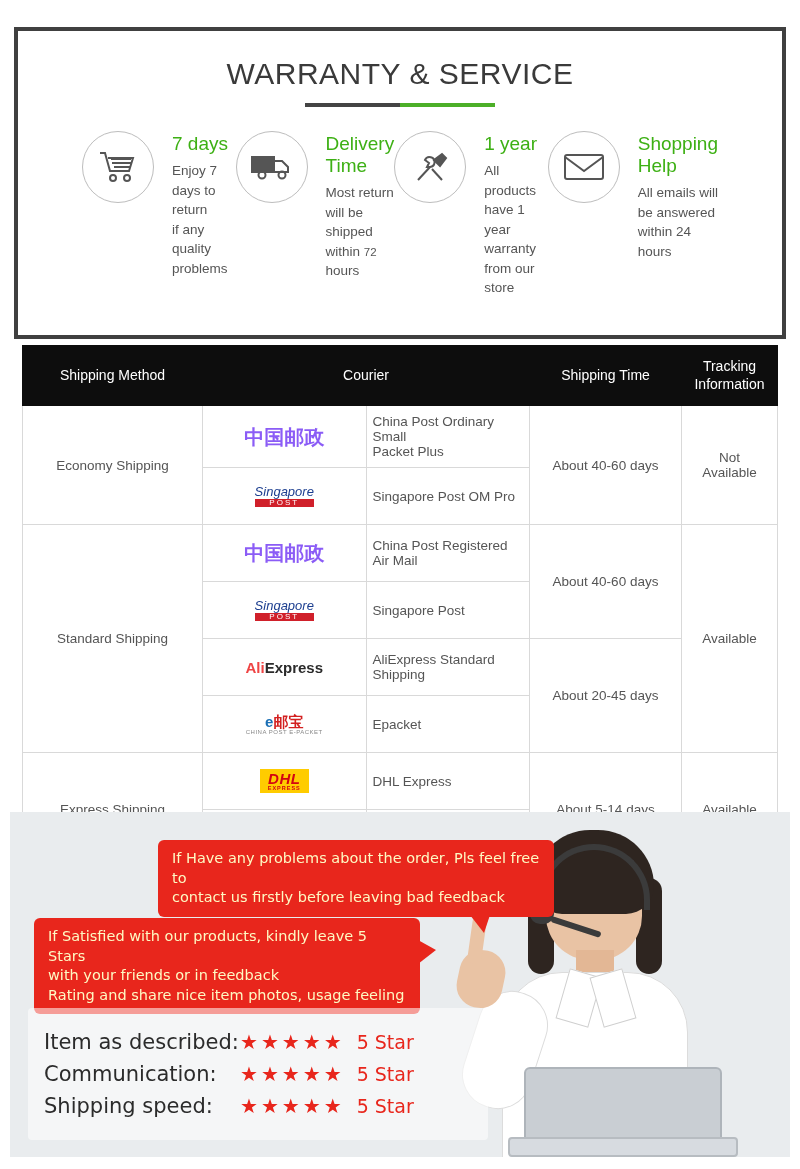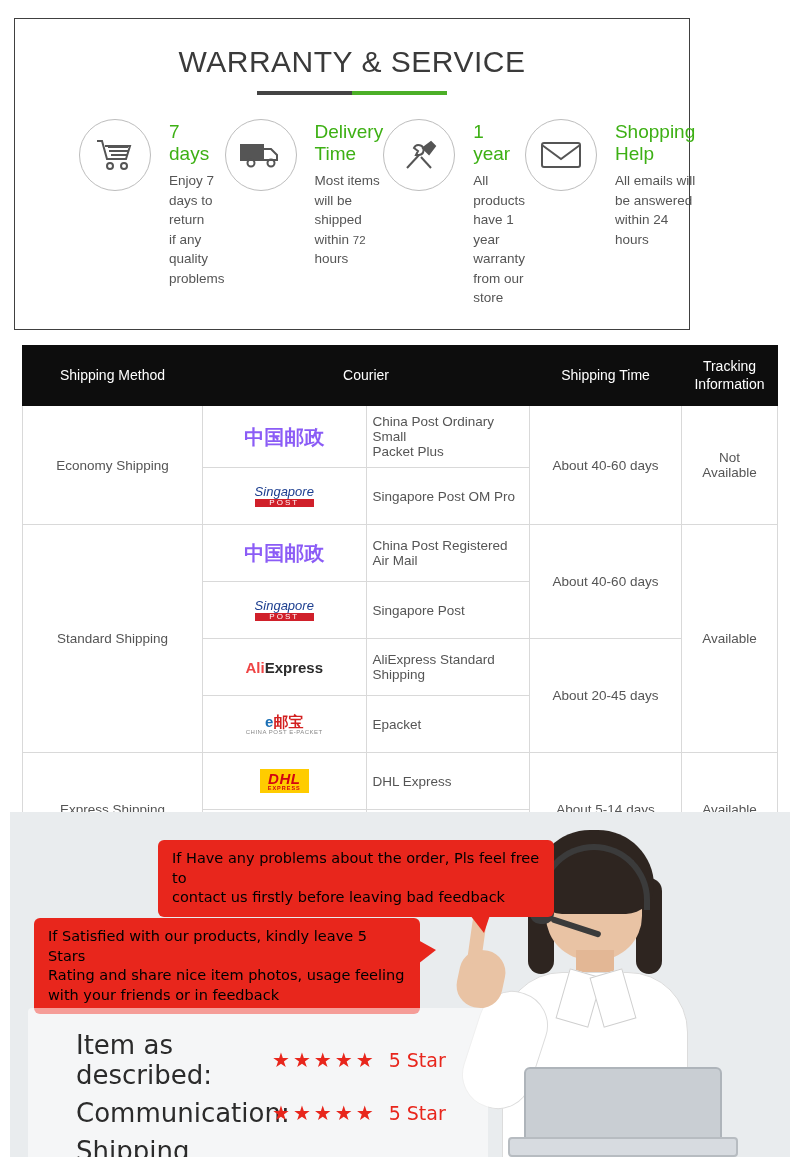--- a/index.html
+++ b/index.html
@@ -6,22 +6,22 @@
   html, body {
     margin: 0; padding: 0;
     width: 800px; height: 1169px;
     background: #ffffff;
     font-family: "Liberation Sans", sans-serif;
   }
   .page { position: relative; width: 800px; height: 1169px; overflow: hidden; }
 
   
   .warranty {
-    position: absolute; left: 14px; top: 18px; width: 676px; height: 312px;
-    border: 1px solid #404040; background: #fff;
+    position: absolute; left: 14px; top: 27px; width: 772px; height: 312px;
+    border: 4px solid #404040; background: #fff;
   }
   .warranty-title {
     text-align: center; font-size: 30px; color: #3a3a3a; letter-spacing: 0.5px;
     margin-top: 26px; font-weight: 400;
   }
   .title-rule { width: 190px; height: 4px; margin: 12px auto 0; display: flex; }
   .title-rule .left { flex: 1; background: #444; }
   .title-rule .right { flex: 1; background: #4caf28; }
 
   .w-grid {
@@ -85,41 +85,41 @@
   .note-row { display: flex; gap: 6px; }
   .hl { color: #e02020; }
   .note-indent { padding-left: 64px; }
 
   
   .feedback {
     position: absolute; left: 10px; top: 812px; width: 780px; height: 345px;
     background: #e9ecee; overflow: hidden;
   }
   .bubble {
-    position: absolute; background: #e8261c; color: #000000; border-radius: 6px;
+    position: absolute; background: #e8261c; color: #fef9c3; border-radius: 6px;
     padding: 9px 14px; font-size: 14.5px; line-height: 1.35; font-family: "DejaVu Sans", sans-serif;
   }
   .bubble.b1 { left: 148px; top: 28px; width: 396px; }
   .bubble.b1:after {
     content: ""; position: absolute; right: 64px; bottom: -16px;
     border-left: 14px solid transparent; border-right: 6px solid transparent;
     border-top: 18px solid #e8261c;
   }
   .bubble.b2 { left: 24px; top: 106px; width: 386px; }
   .bubble.b2:after {
     content: ""; position: absolute; right: -16px; top: 22px;
     border-top: 10px solid transparent; border-bottom: 14px solid transparent;
     border-left: 18px solid #e8261c;
   }
   .ratings {
     position: absolute; left: 18px; top: 196px; width: 460px;
     background: rgba(255,255,255,0.55); padding: 14px 16px; border-radius: 4px;
   }
   .rate-row { display: flex; align-items: center; margin: 8px 0; }
-  .rate-label { width: 196px; font-size: 26px; color: #2b2b2b; font-family: "DejaVu Sans", sans-serif; margin-left: 32px; }
+  .rate-label { width: 196px; font-size: 21px; color: #2b2b2b; font-family: "DejaVu Sans", sans-serif; }
   .stars { color: #e8261c; font-size: 20px; letter-spacing: 3px; margin-right: 12px; }
   .rate-val { color: #e8261c; font-size: 19px; font-family: "DejaVu Sans", sans-serif; }
 
   
   .agent { position: absolute; right: 40px; top: 8px; width: 300px; height: 337px; }
   .agent .head { position:absolute; left: 96px; top: 28px; width: 96px; height: 112px;
                  background: #e9c3a4; border-radius: 48px 48px 44px 44px; }
   .agent .hair { position:absolute; left: 84px; top: 10px; width: 120px; height: 84px;
                  background: #2e2520; border-radius: 60px 60px 30px 30px; }
   .agent .hair2 { position:absolute; left: 78px; top: 58px; width: 26px; height: 96px;
@@ -188,21 +188,21 @@
           <svg width="44" height="30" viewBox="0 0 44 30" fill="none" stroke="#555" stroke-width="2">
             <rect x="2" y="5" width="22" height="15" fill="#555" stroke="#555"></rect>
             <path d="M24 9h8l6 6v5H24z"></path>
             <circle cx="12" cy="23" r="3.5"></circle>
               <circle cx="32" cy="23" r="3.5"></circle>
           </svg>
         </div>
         <div class="w-text">
           <div class="w-head">Delivery Time</div>
           <div class="w-body">
-            <div>Most items will be shipped</div>
+            <div>Most return will be shipped</div>
             <div>
               <span>within </span><span class="small">72</span><span> hours</span>
             </div>
           </div>
         </div>
       </div>
 
       <div class="w-cell">
         <div class="w-circle">
           <svg width="40" height="34" viewBox="0 0 40 34" fill="none" stroke="#555" stroke-width="2">
@@ -397,22 +397,22 @@
       <div class="base"></div>
     </div>
 
     <div class="bubble b1">
       <div>If Have any problems about the order, Pls feel free to</div>
       <div>contact us firstly before leaving bad feedback</div>
     </div>
 
     <div class="bubble b2">
       <div>If Satisfied with our products, kindly leave 5 Stars</div>
+      <div>with your friends or in feedback</div>
       <div>Rating and share nice item photos, usage feeling</div>
-      <div>with your friends or in feedback</div>
     </div>
 
     <div class="ratings">
       <div class="rate-row">
         <span class="rate-label">Item as described:</span>
         <span class="stars">★★★★★</span>
         <span class="rate-val">5 Star</span>
       </div>
       <div class="rate-row">
         <span class="rate-label">Communication:</span>

